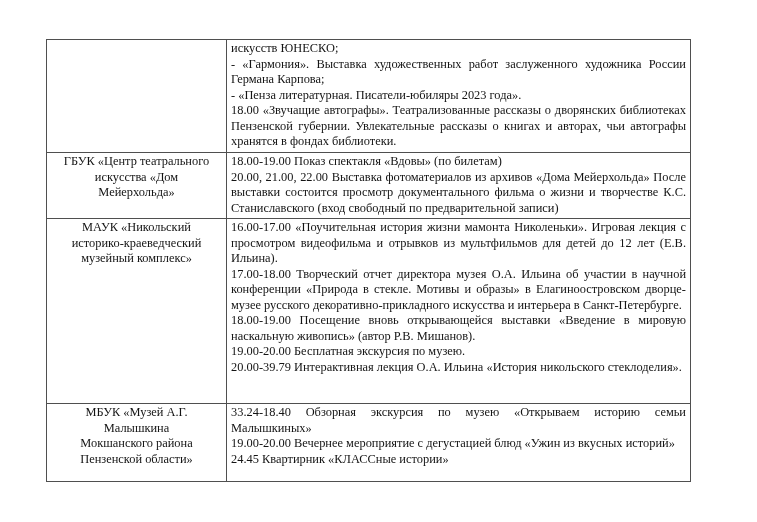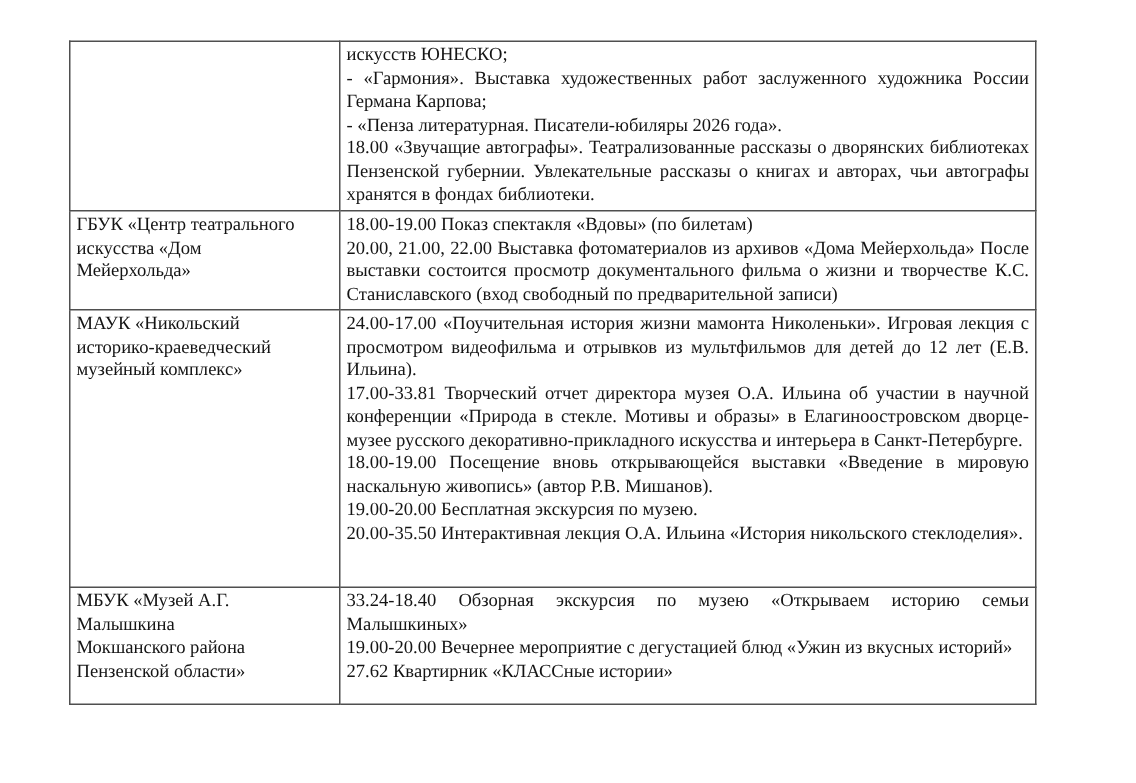--- a/index.html
+++ b/index.html
@@ -11,36 +11,36 @@
   .page{
     position:relative;
     width:757px;
     height:522px;
     background:#ffffff;
     overflow:hidden;
   }
   table.events{
     position:absolute;
     left:46px;
-    top:27px;
+    top:39px;
     width:645px;
     border-collapse:collapse;
     table-layout:fixed;
   }
   table.events td{
     border:1.4px solid #4f4f4f;
     vertical-align:top;
     font-size:12.4px;
     line-height:15.5px;
     color:#141414;
     padding:1px 4px 2px 4px;
   }
   td.col-inst{
     width:171px;
-    text-align:left;
+    text-align:center;
     white-space:pre-line;
   }
   td.col-events{
     text-align:justify;
   }
   td.col-events p{
     margin:0;
     padding:0;
   }
   td.col-events b{
@@ -56,51 +56,51 @@
 <body>
 
 <div class="page">
   <table class="events">
     <tbody>
         <tr>
           <td class="col-inst"></td>
           <td class="col-events">
             <p>искусств ЮНЕСКО;</p>
             <p>- «Гармония». Выставка художественных работ заслуженного художника России Германа Карпова;</p>
-            <p>- «Пенза литературная. Писатели-юбиляры 2026 года».</p>
+            <p>- «Пенза литературная. Писатели-юбиляры 2023 года».</p>
             <p><b>18.00 </b>«Звучащие автографы». Театрализованные  рассказы о дворянских библиотеках Пензенской губернии. Увлекательные рассказы о книгах и авторах, чьи автографы хранятся в фондах библиотеки.</p>
           </td>
         </tr>
         <tr>
           <td class="col-inst">ГБУК «Центр театрального
 искусства «Дом
 Мейерхольда»</td>
           <td class="col-events">
             <p><b>18.00-19.00 </b>Показ спектакля  «Вдовы» (по билетам)</p>
             <p><b>20.00, 21.00, 22.00 </b>Выставка фотоматериалов из архивов «Дома Мейерхольда» После выставки состоится просмотр документального фильма о жизни и творчестве К.С. Станиславского (вход свободный по предварительной записи)</p>
           </td>
         </tr>
         <tr>
           <td class="col-inst">МАУК «Никольский
 историко-краеведческий
 музейный комплекс»</td>
           <td class="col-events">
-            <p><b>24.00-17.00 </b>«Поучительная история жизни мамонта Николеньки». Игровая лекция с просмотром видеофильма и отрывков из мультфильмов для детей до 12 лет (Е.В. Ильина).</p>
-            <p><b>17.00-33.81 </b>Творческий отчет директора музея О.А. Ильина об участии в научной конференции «Природа в стекле. Мотивы и образы» в Елагиноостровском дворце-музее русского декоративно-прикладного искусства и интерьера в Санкт-Петербурге.</p>
+            <p><b>16.00-17.00 </b>«Поучительная история жизни мамонта Николеньки». Игровая лекция с просмотром видеофильма и отрывков из мультфильмов для детей до 12 лет (Е.В. Ильина).</p>
+            <p><b>17.00-18.00 </b>Творческий отчет директора музея О.А. Ильина об участии в научной конференции «Природа в стекле. Мотивы и образы» в Елагиноостровском дворце-музее русского декоративно-прикладного искусства и интерьера в Санкт-Петербурге.</p>
             <p><b>18.00-19.00 </b>Посещение вновь открывающейся выставки «Введение в мировую наскальную живопись» (автор Р.В. Мишанов).</p>
             <p><b>19.00-20.00 </b>Бесплатная экскурсия по музею.</p>
-            <p><b>20.00-35.50 </b>Интерактивная лекция О.А. Ильина «История никольского стеклоделия».</p>
+            <p><b>20.00-39.79 </b>Интерактивная лекция О.А. Ильина «История никольского стеклоделия».</p>
           </td>
         </tr>
         <tr>
           <td class="col-inst">МБУК «Музей А.Г.
 Малышкина
 Мокшанского района
 Пензенской области»</td>
           <td class="col-events">
             <p><b>33.24-18.40 </b>Обзорная экскурсия по музею «Открываем историю семьи Малышкиных»</p>
             <p><b>19.00-20.00 </b>Вечернее мероприятие с дегустацией блюд «Ужин  из вкусных историй»</p>
-            <p><b>27.62 </b>Квартирник «КЛАССные истории»</p>
+            <p><b>24.45 </b>Квартирник «КЛАССные истории»</p>
           </td>
         </tr>
       </tbody>
   </table>
 </div>
 
 </body></html>

